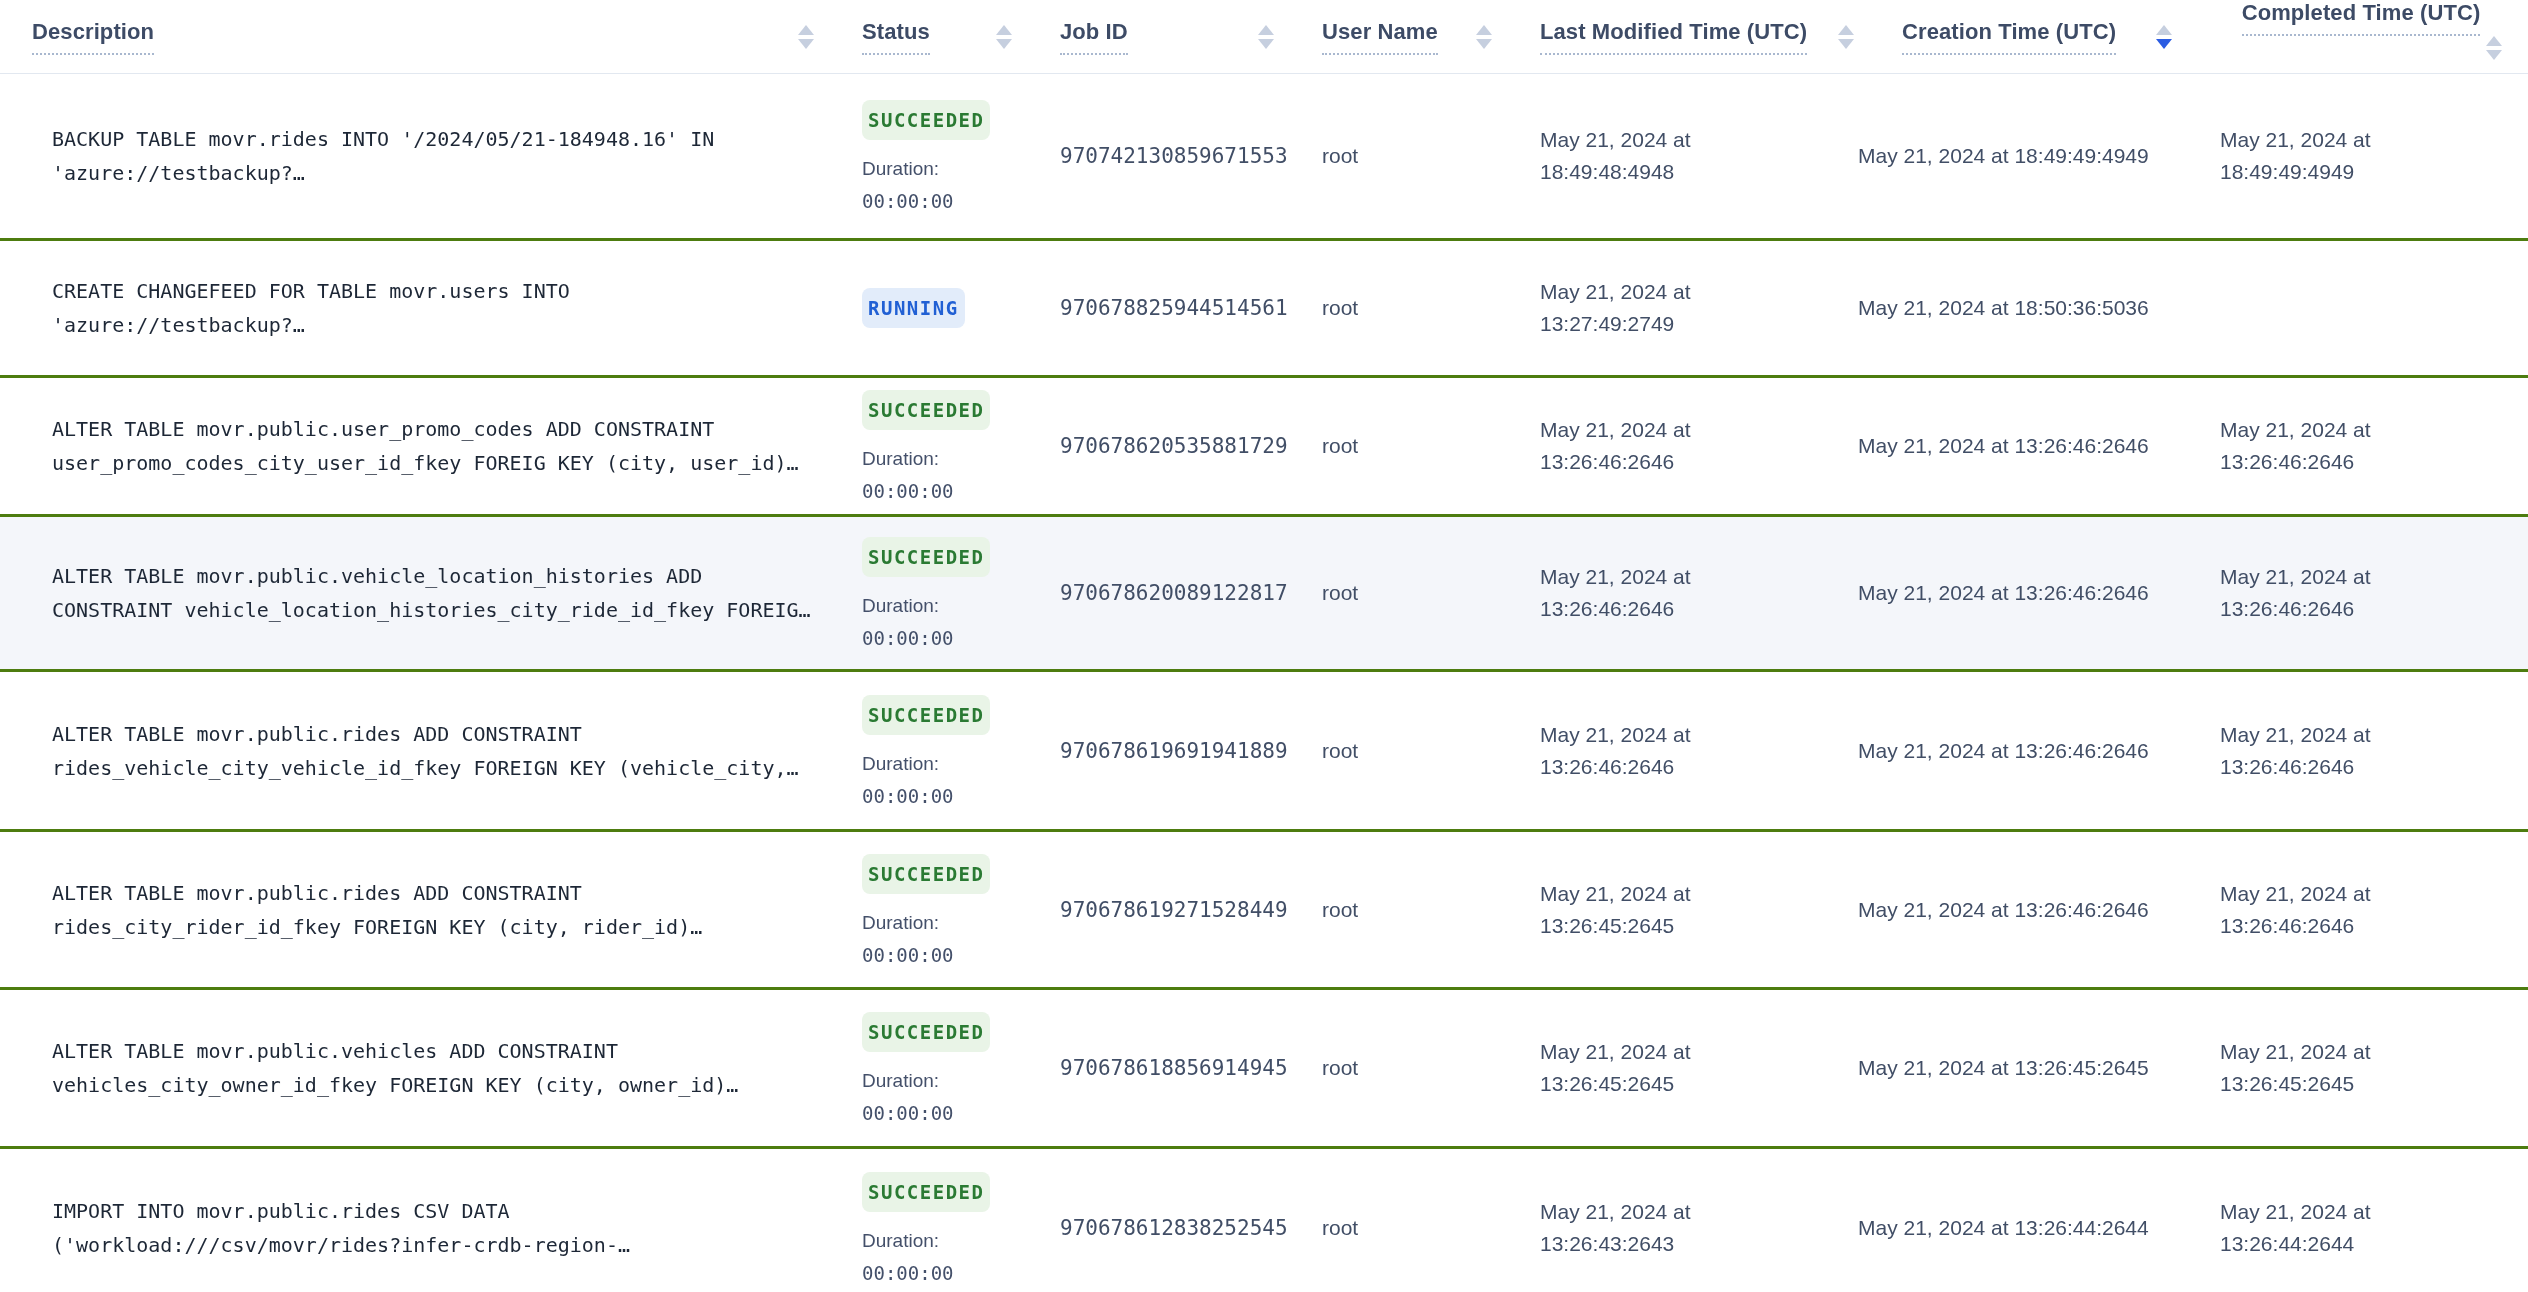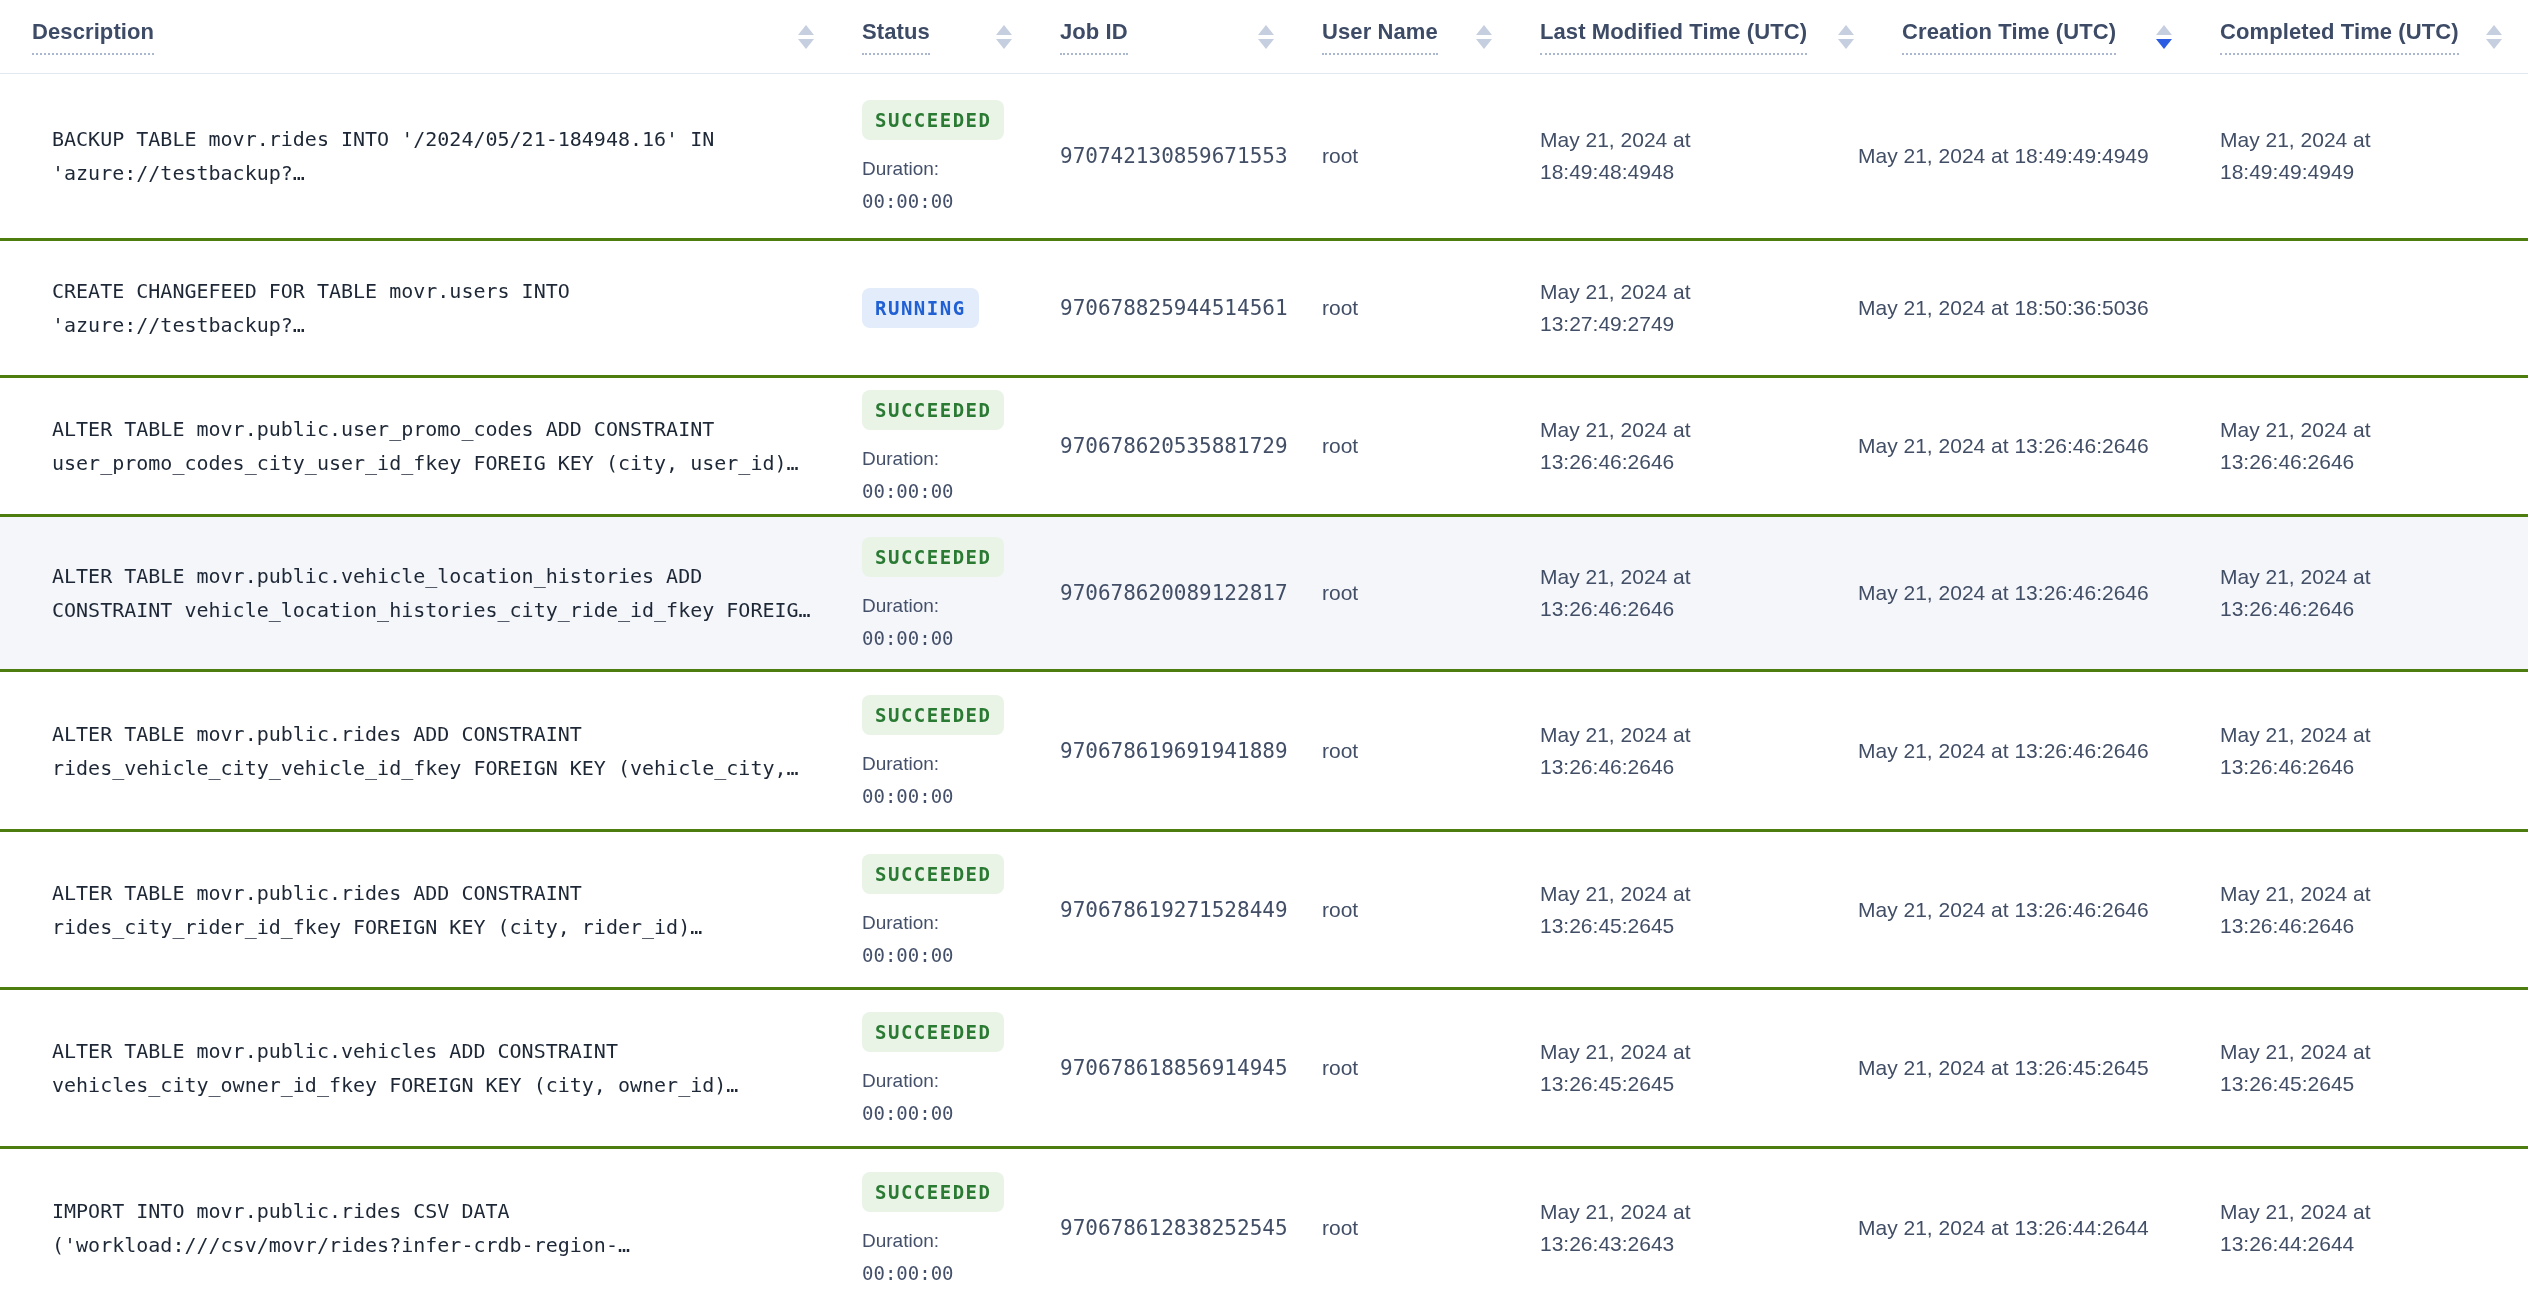--- a/index.html
+++ b/index.html
@@ -58,21 +58,21 @@
   }
   .th.sort-desc .sort-down { border-top-color: var(--accent-sort, #2b5ce2); }
 
   
   .c0 { width: 830px; }
   .c1 { width: 198px; }
   .c2 { width: 262px; }
   .c3 { width: 218px; }
   .c4 { width: 318px; }
   .c5 { width: 362px; }
-  .c6 { width: 308px; }
+  .c6 { width: 308px; flex-direction: column; }
 
   
   .tr {
     display: flex;
     align-items: center;
     padding-left: 32px;
     border-bottom: 3px solid #4d7c0f;
     background: #ffffff;
   }
   .tr.highlighted { background: #f4f6fa; }
@@ -95,21 +95,21 @@
     color: #1d2736;
   }
   .desc-line { display: block; white-space: nowrap; }
 
   .badge {
     display: inline-block;
     font-family: "DejaVu Sans Mono", monospace;
     font-size: 19px;
     font-weight: 700;
     letter-spacing: 1.5px;
-    padding: 9px 13px;
+    padding: 9px 6px;
     border-radius: 8px;
     white-space: nowrap;
   }
   .badge--succeeded { color: var(--succeeded-text, #2a7a33); background: var(--succeeded-bg, #e9f4e7); }
   .badge--running   { color: var(--running-text, #2160d4); background: var(--running-bg, #e2ecfa); }
 
   .duration-label {
     display: block;
     margin-top: 18px;
     font-size: 19px;

